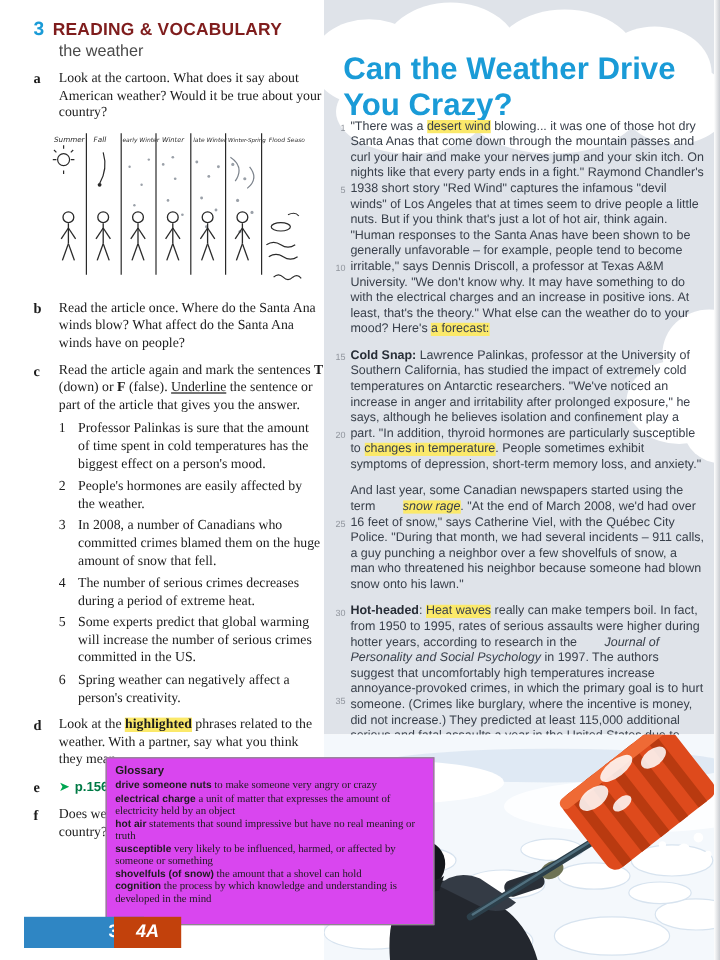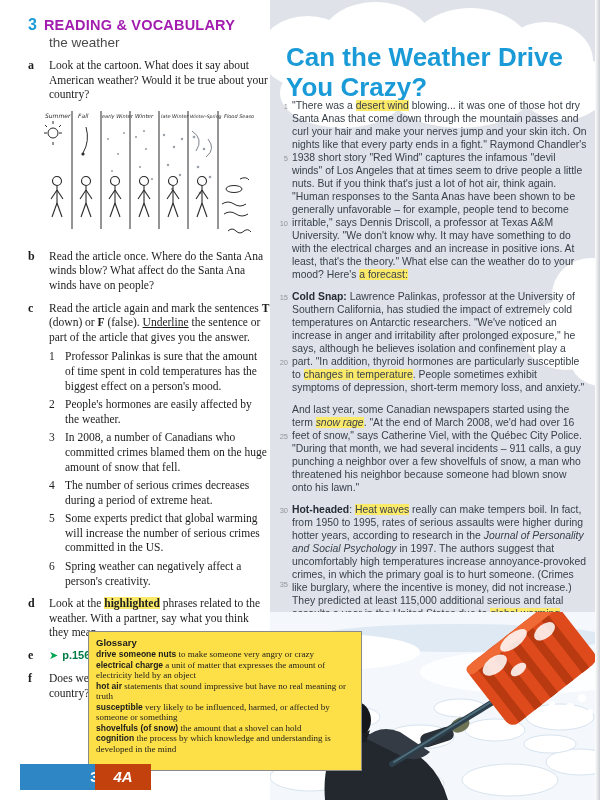--- a/index.html
+++ b/index.html
@@ -5,42 +5,42 @@
   html,body{margin:0;padding:0;background:#888;}
   .page{position:relative;width:600px;height:800px;background:#ffffff;overflow:hidden;
         font-family:"Liberation Serif",serif;color:#1c1c1c;}
   .page-edge{position:absolute;right:0;top:0;width:5px;height:100%;
         background:linear-gradient(to right,#ffffff,#c9ccd1);}
 
   
   .left-col{position:absolute;left:28px;top:16px;width:244px;}
   .lheader{font-family:"Liberation Sans",sans-serif;}
   .sec-num{color:#1a9bd7;font-weight:bold;font-size:16px;margin-right:7px;}
-  .sec-title{font-weight:bold;font-size:14.5px;letter-spacing:.2px;color:#a21caf;}
+  .sec-title{font-weight:bold;font-size:14.5px;letter-spacing:.2px;color:#7f1d1d;}
   .sec-sub{font-size:13.5px;color:#4a4a4a;margin:1px 0 0 21px;}
   .ex{display:flex;margin-top:8px;font-size:11.5px;line-height:1.27;}
   .ex .ltr{width:21px;flex:none;font-weight:bold;font-size:12px;}
   .ex .txt{width:221px;}
   .cartoon-wrap{margin:7px 0 2px 14px;}
   .clist{margin:5px 0 0 0;}
   .citem{display:flex;font-size:11.5px;line-height:1.27;margin-top:4px;}
   .citem .cnum{width:16px;flex:none;}
   .citem .ctxt{width:203px;}
   .hl{background:#fbe96a;}
   .b{font-weight:bold;}
-  .i{font-style:italic;}
+  .i{font-style:italic;margin-left:20px;}
   .u{text-decoration:underline;}
   .vb{font-family:"Liberation Sans",sans-serif;}
   .vb .arrow{color:#00a651;font-size:11px;margin-right:4px;}
   .vb .ref{color:#007a45;font-weight:bold;font-size:11px;}
   .vb .refit{color:#00975c;font-style:italic;font-size:11px;}
 
   
   .glossary{position:absolute;left:88px;top:631px;width:258px;height:128px;
-        background:#fde047;border:1px solid #8a8a8a;padding:5px 7px;z-index:6;}
+        background:#d946ef;border:1px solid #8a8a8a;padding:5px 7px;z-index:6;}
   .gtitle{font-family:"Liberation Sans",sans-serif;font-weight:bold;font-size:9.5px;margin-bottom:1px;}
   .gentry{font-size:9px;line-height:10.5px;}
   .gterm{font-family:"Liberation Sans",sans-serif;font-weight:bold;font-size:8.5px;}
 
   
   .article-panel{position:absolute;left:270px;top:0;width:374px;height:612px;
         background:#dfe3e9;overflow:hidden;}
   .cloud{position:absolute;background:#fff;border-radius:50%;}
   .a-title{position:absolute;left:16px;top:26px;width:302px;z-index:3;
         font-family:"Liberation Sans",sans-serif;font-weight:bold;font-size:26px;

